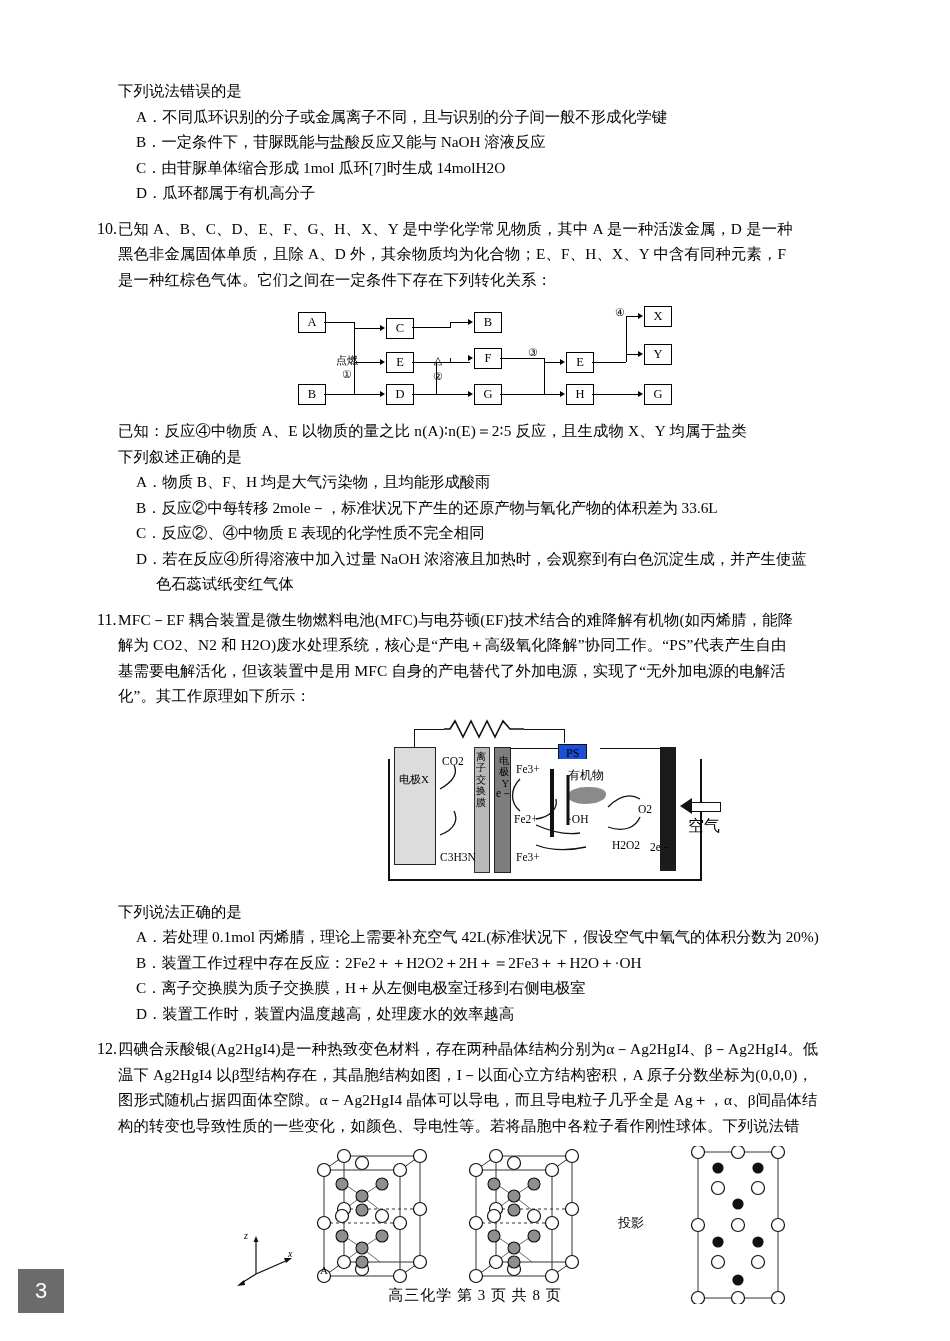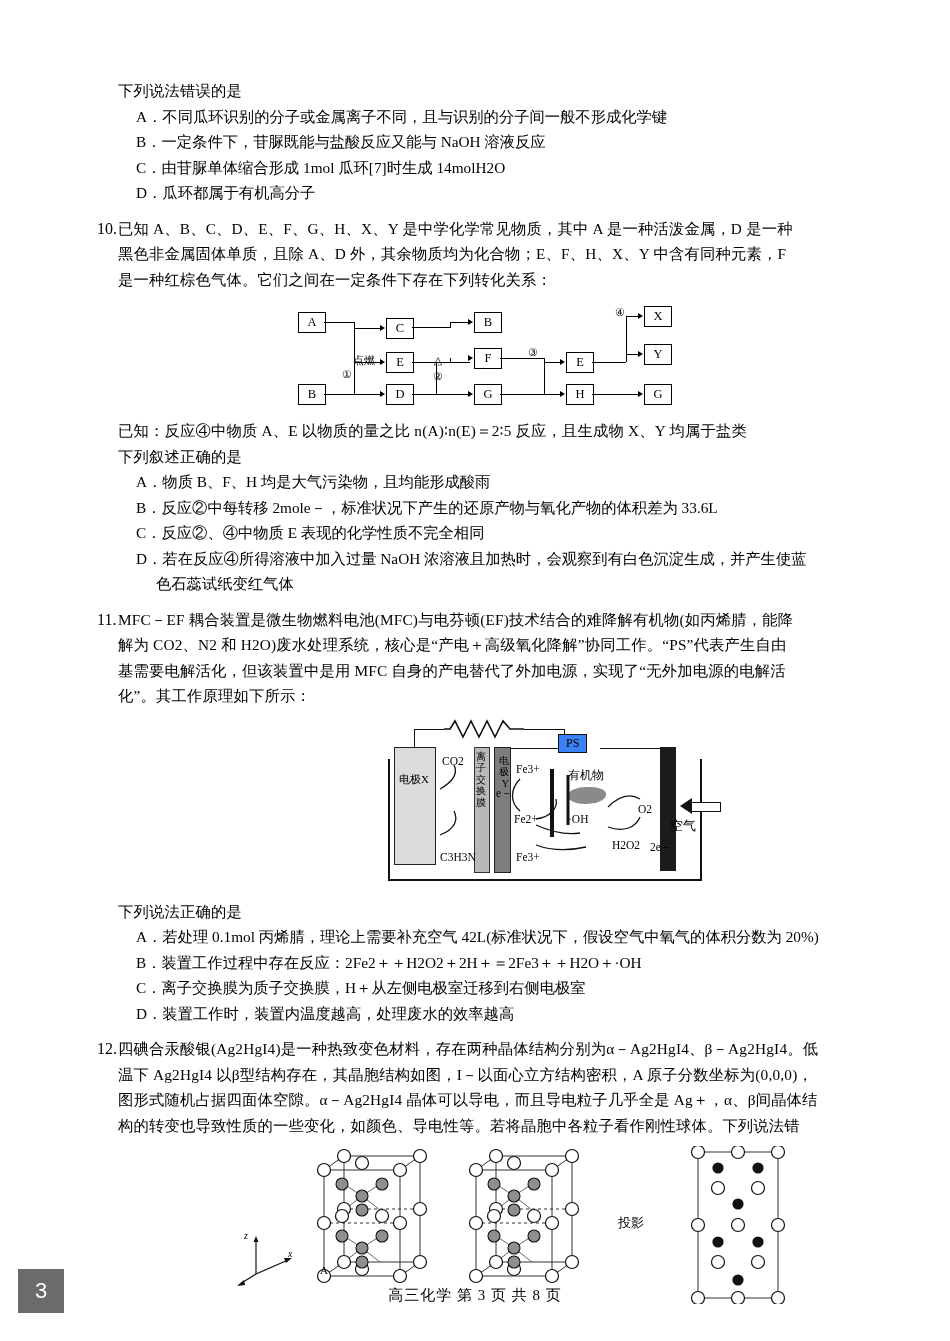--- a/index.html
+++ b/index.html
@@ -167,23 +167,23 @@
   .elec-r {
     position: absolute;
     left: 392px; top: 32px;
     width: 16px; height: 124px;
     background: #1b1b1b;
   }
   .wire { position: absolute; border-top: 1.6px solid #111; height: 0; }
   .wire-v { position: absolute; border-left: 1.6px solid #111; width: 0; }
   .ps-box {
     position: absolute;
-    left: 290px; top: 19px;
+    left: 290px; top: 29px;
     border: 1.4px solid #111;
-    background: #3b82f6;
+    background: #1d4ed8;
     font-size: 12px;
     line-height: 15px;
     padding: 1px 7px;
     font-family: "Liberation Serif", serif;
   }
   .dtxt {
     position: absolute;
     font-size: 11.5px;
     line-height: 13px;
     font-family: "Liberation Serif", serif;
@@ -292,21 +292,21 @@
           <div class="bx" style="left:108px; top:84px;">D</div>
           <div class="bx" style="left:196px; top:12px;">B</div>
           <div class="bx" style="left:196px; top:48px;">F</div>
           <div class="bx" style="left:196px; top:84px;">G</div>
           <div class="bx" style="left:288px; top:52px;">E</div>
           <div class="bx" style="left:288px; top:84px;">H</div>
           <div class="bx" style="left:366px; top:6px;">X</div>
           <div class="bx" style="left:366px; top:44px;">Y</div>
           <div class="bx" style="left:366px; top:84px;">G</div>
 
-          <div class="lbl lbl-cn" style="left:69px; top:54px; width:34px;">点燃</div>
+          <div class="lbl lbl-cn" style="left:52px; top:54px; width:34px;">点燃</div>
           <div class="lbl" style="left:56px; top:68px; width:26px;">①</div>
           <div class="lbl" style="left:150px; top:54px; width:20px;">△</div>
           <div class="lbl" style="left:148px; top:70px; width:24px;">②</div>
           <div class="lbl" style="left:243px; top:46px; width:24px;">③</div>
           <div class="lbl" style="left:330px; top:6px; width:24px;">④</div>
 
           <div class="hl" style="left:46px; top:22px; width:30px;"></div>
           <div class="hl" style="left:46px; top:94px; width:30px;"></div>
           <div class="vl" style="left:76px; top:22px; height:72px;"></div>
           <div class="hl" style="left:76px; top:28px; width:28px;"></div>
@@ -407,21 +407,21 @@
           <div class="dtxt" style="left:332px; top:124px;margin-left:12px;">H2O2</div>
           <div class="dtxt" style="left:382px; top:126px;">2e－</div>
 
           <div class="blob"></div>
           <div class="dtxt" style="left:300px; top:54px; font-size:12px;">有机物</div>
 
           <div class="air-arrow">
             <div class="shaft"></div>
             <div class="head"></div>
           </div>
-          <div class="dtxt" style="left:402px; top:104px; font-size:13px;">空气</div>
+          <div class="dtxt" style="left:420px; top:104px; font-size:16px;">空气</div>
 
           <svg style="position:absolute; left:0; top:0;" width="460" height="176">
             <path d="M172,74 C186,66 190,58 186,50" fill="none" stroke="#111" stroke-width="1.3"></path>
             <path d="M172,120 C188,114 190,104 186,96" fill="none" stroke="#111" stroke-width="1.3"></path>
             <path d="M252,64 C242,74 242,88 252,96" fill="none" stroke="#111" stroke-width="1.3"></path>
             <path d="M268,104 C282,102 290,94 288,84" fill="none" stroke="#111" stroke-width="1.3"></path>
             <path d="M268,110 C286,118 300,120 312,118" fill="none" stroke="#111" stroke-width="1.3"></path>
             <path d="M268,130 C284,136 300,136 318,132" fill="none" stroke="#111" stroke-width="1.3"></path>
             <path d="M340,92 C352,80 362,78 372,84" fill="none" stroke="#111" stroke-width="1.3"></path>
             <path d="M340,112 C356,118 368,112 372,102" fill="none" stroke="#111" stroke-width="1.3"></path>

